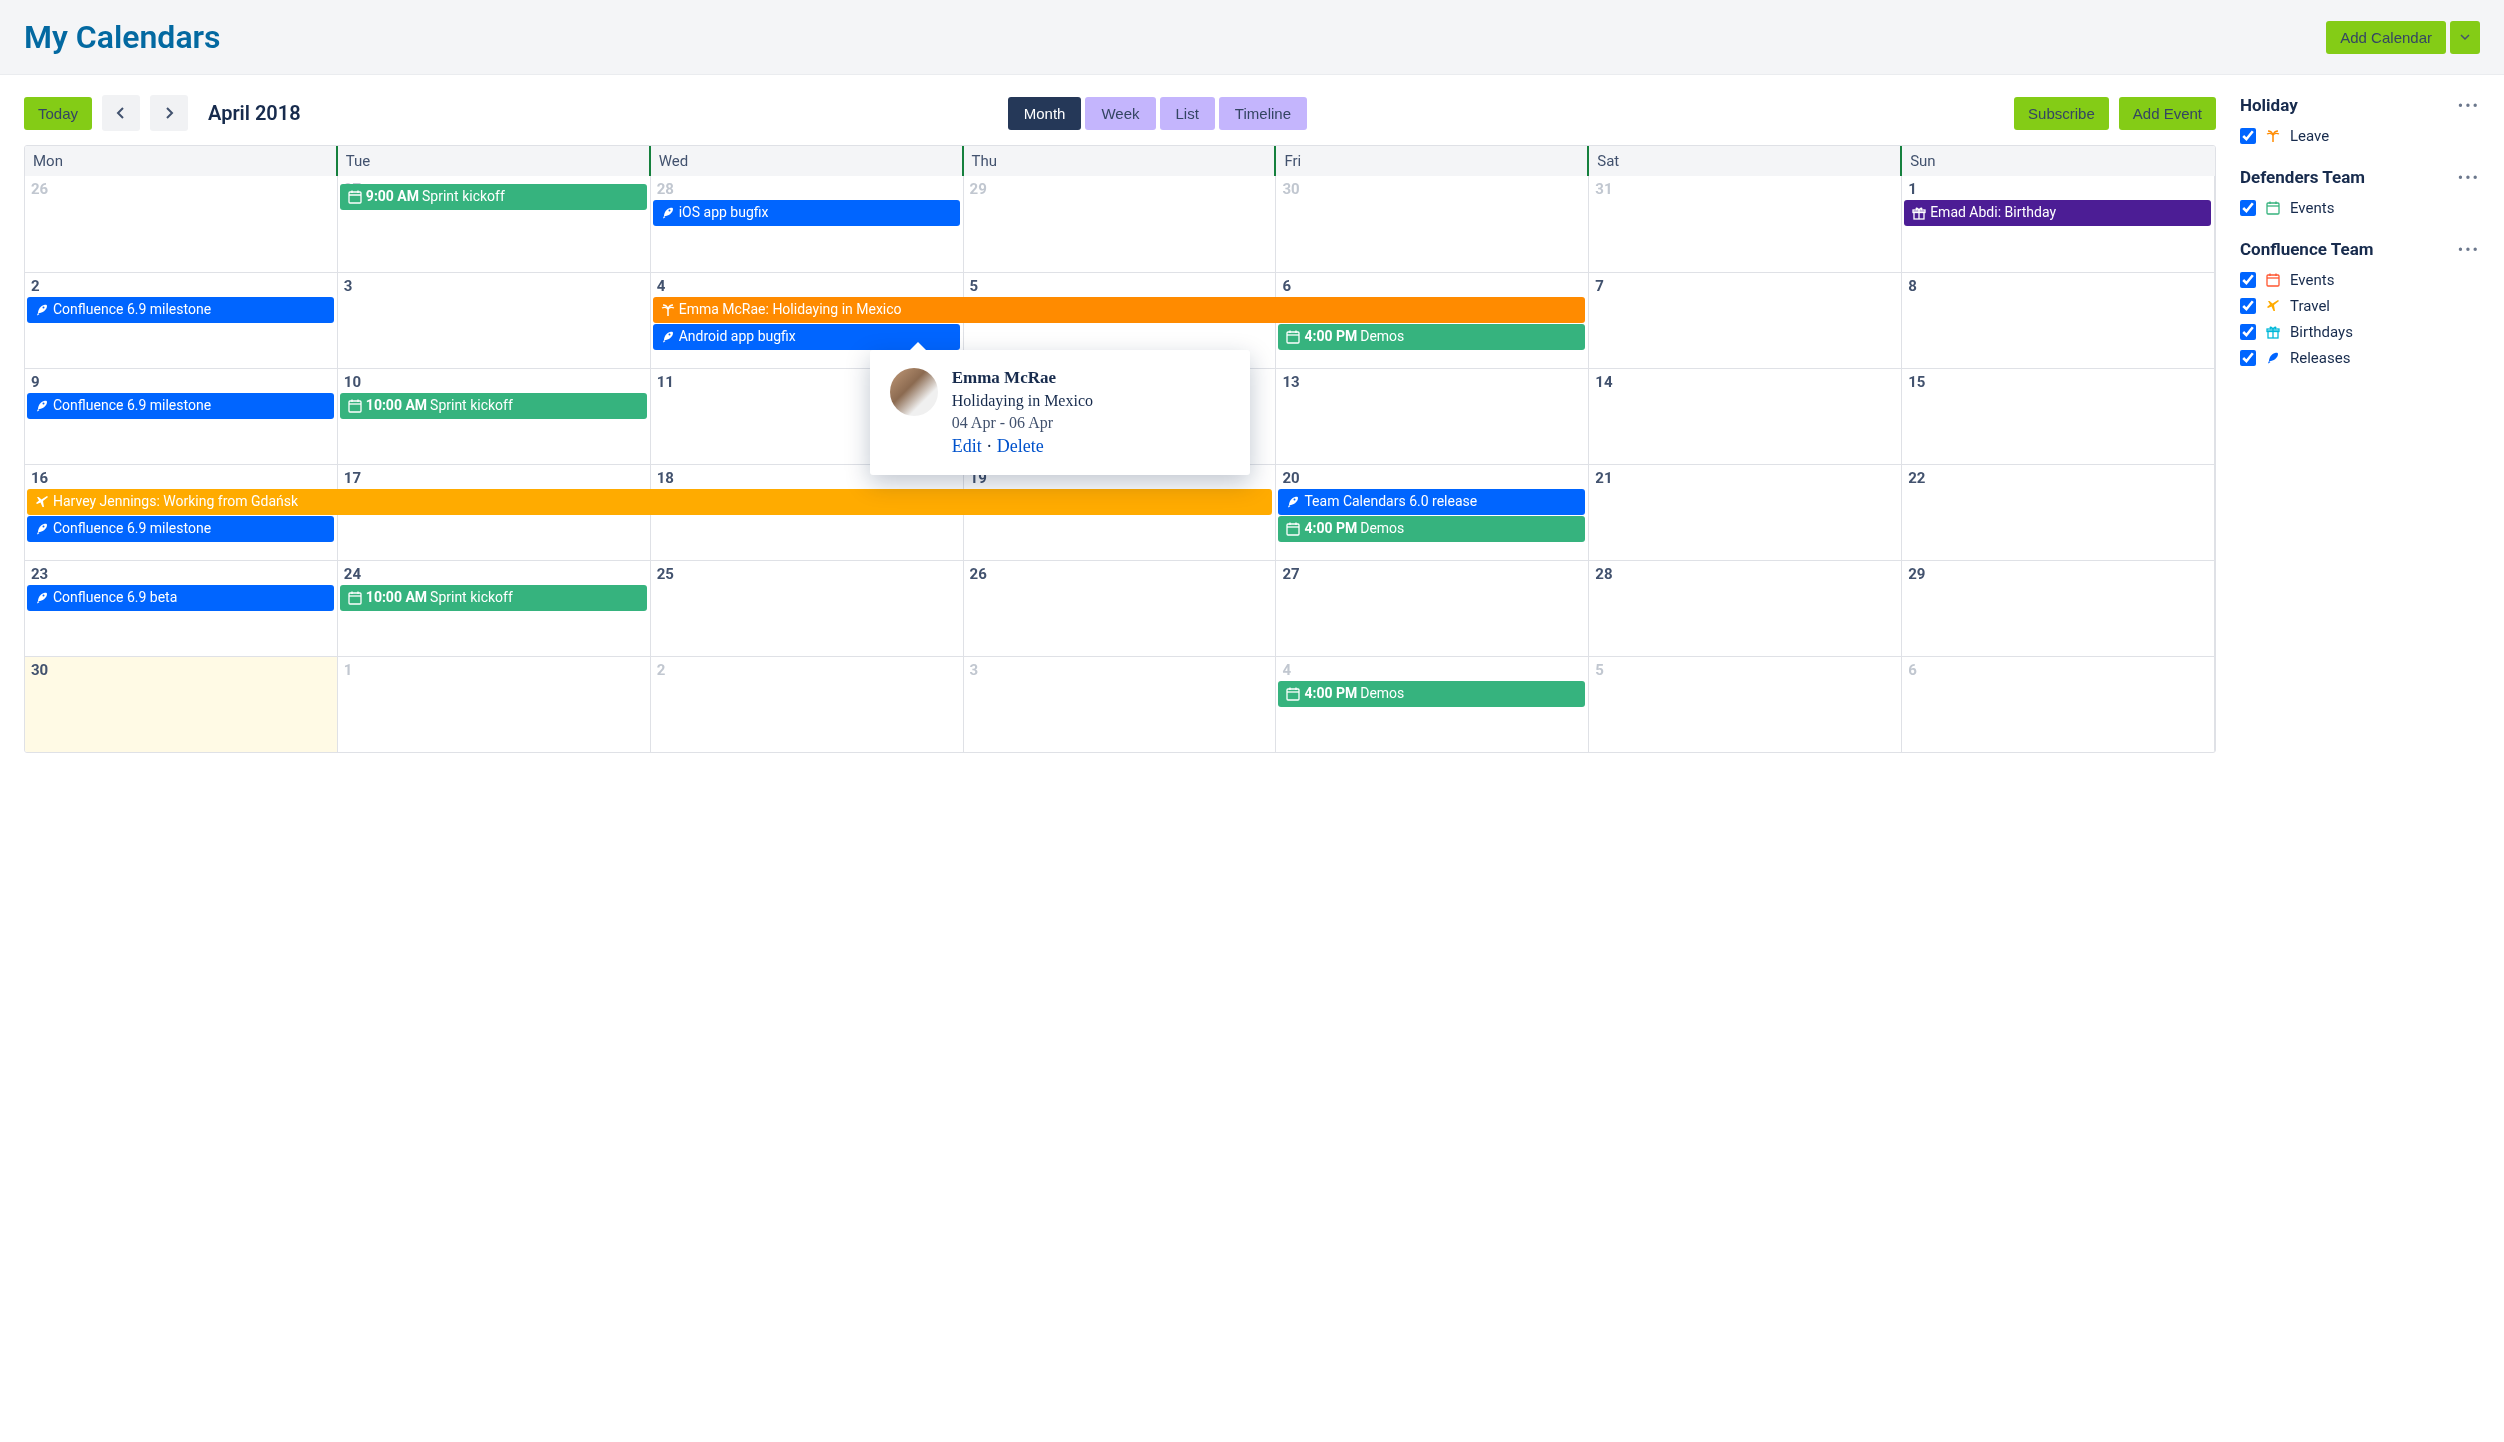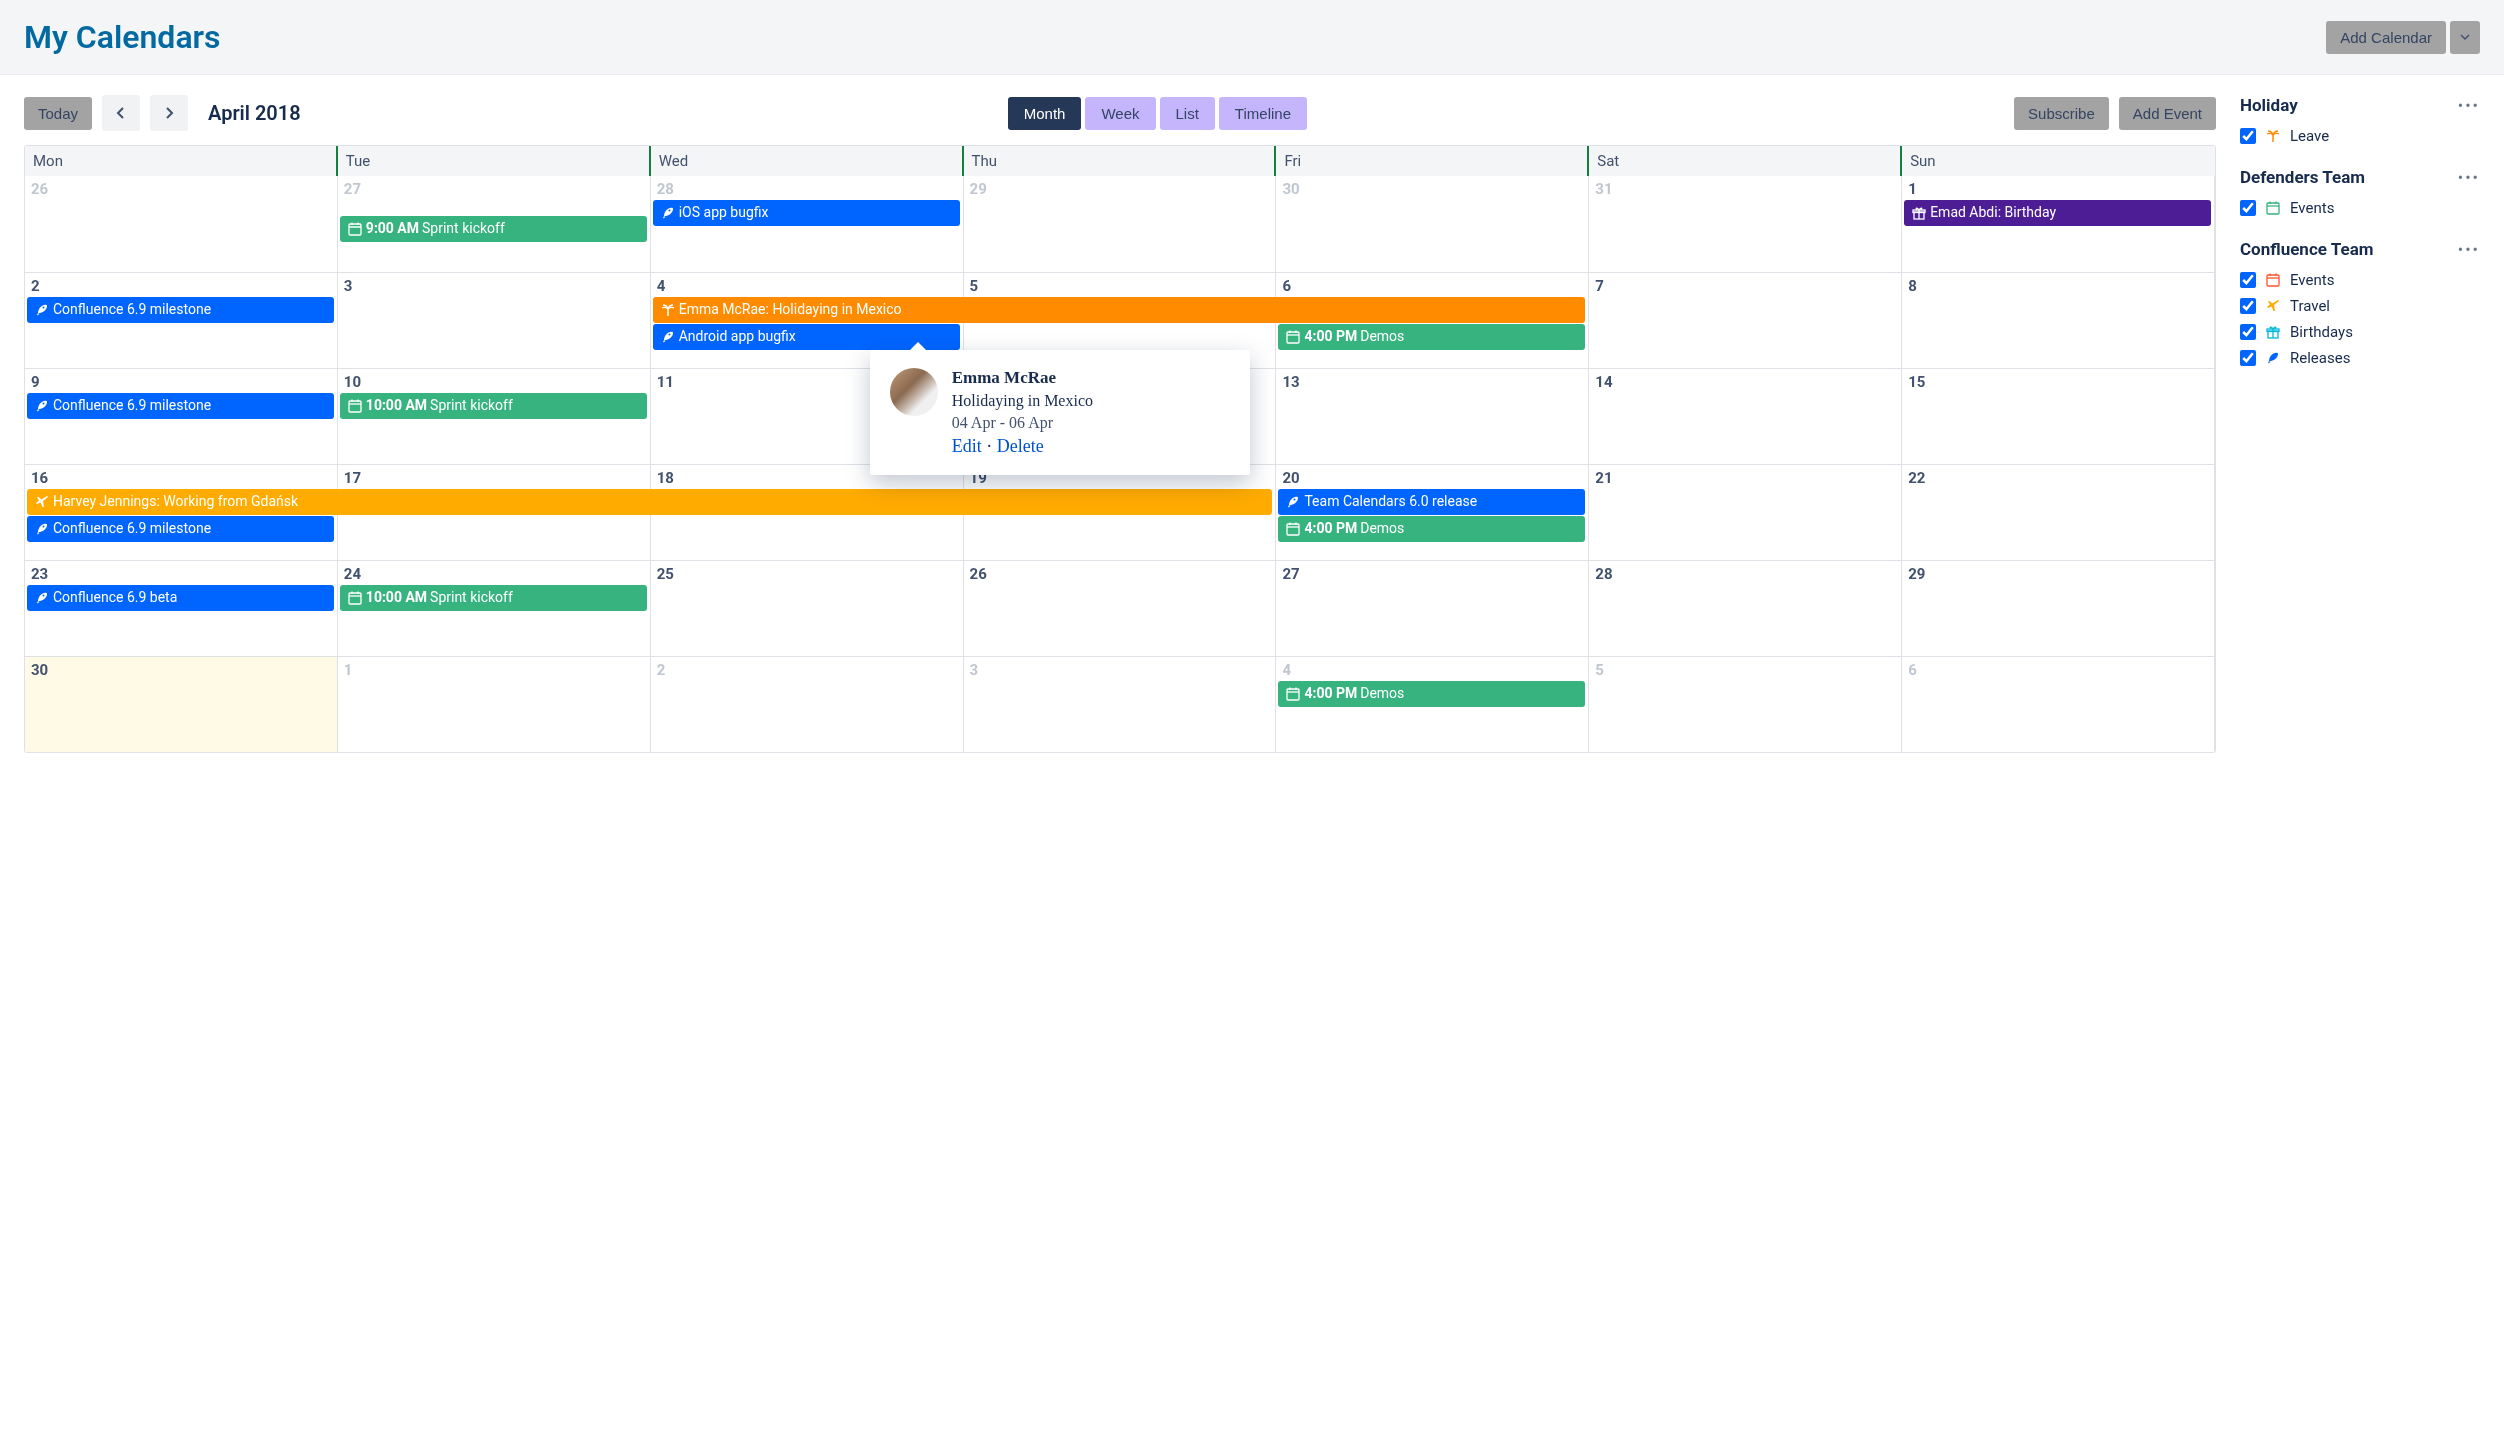--- a/index.html
+++ b/index.html
@@ -1,20 +1,20 @@
 <!DOCTYPE html>
 <html><head>
 <meta charset="utf-8">
 <style>
 * { box-sizing: border-box; margin: 0; padding: 0; }
 body { font-family: -apple-system, BlinkMacSystemFont, "Segoe UI", Roboto, sans-serif; background: #fff; color: #172B4D; }
 .top-bar { background: #f4f5f7; padding: 18px 24px; display: flex; justify-content: space-between; align-items: center; border-bottom: 1px solid #eaecef; }
 .page-title { font-size: 32px; font-weight: 600; color: #0369a1; }
 .add-calendar-group { display: flex; gap: 4px; }
-.btn { background: #a3a3a3; border: none; border-radius: 3px; padding: 8px 14px; font-size: 15px; color: #344563; cursor: pointer; }
+.btn { background: #84cc16; border: none; border-radius: 3px; padding: 8px 14px; font-size: 15px; color: #344563; cursor: pointer; }
 .btn-caret { padding: 8px 10px; }
 .main-wrap { display: flex; padding: 20px 24px; gap: 24px; }
 .calendar-col { flex: 1; min-width: 0; }
 .sidebar-col { width: 240px; flex-shrink: 0; }
 .toolbar { display: flex; align-items: center; gap: 10px; margin-bottom: 14px; }
 .toolbar .spacer { flex: 1; }
 .nav-btn { background: #f1f2f4; border: none; border-radius: 3px; width: 38px; height: 36px; display: flex; align-items: center; justify-content: center; cursor: pointer; color: #42526E; font-size: 16px; }
 .month-label { font-size: 20px; font-weight: 600; margin-left: 10px; }
 .view-tabs { display: flex; gap: 4px; }
 .view-tab { background: #c4b5fd; border: none; border-radius: 3px; padding: 8px 16px; font-size: 15px; color: #344563; cursor: pointer; }
@@ -134,21 +134,21 @@
             </div>
             <div class="cal-cell">
               <div class="day-num other">30</div>
             </div>
             <div class="cal-cell">
               <div class="day-num other">31</div>
             </div>
             <div class="cal-cell">
               <div class="day-num">1</div>
             </div>
-            <div class="event span c-green" style="left: calc(14.2857% + 2px); width: calc(14.2857% - 6px); top: 40px; text-align: right;">
+            <div class="event span c-green" style="left: calc(14.2857% + 2px); width: calc(14.2857% - 6px); top: 8px; text-align: right;">
               <span class="icon">
                 <svg width="14" height="14" viewBox="0 0 14 14">
                   <rect x="1" y="2" width="12" height="11" rx="1" fill="none" stroke="#fff" stroke-width="1.3"></rect>
                   <line x1="1" y1="5" x2="13" y2="5" stroke="#fff" stroke-width="1.3"></line>
                   <line x1="4" y1="0.5" x2="4" y2="3" stroke="#fff" stroke-width="1.3"></line>
                   <line x1="10" y1="0.5" x2="10" y2="3" stroke="#fff" stroke-width="1.3"></line>
                 </svg>
               </span>
               <span><span class="time">9:00 AM</span>Sprint kickoff</span>
             </div>

